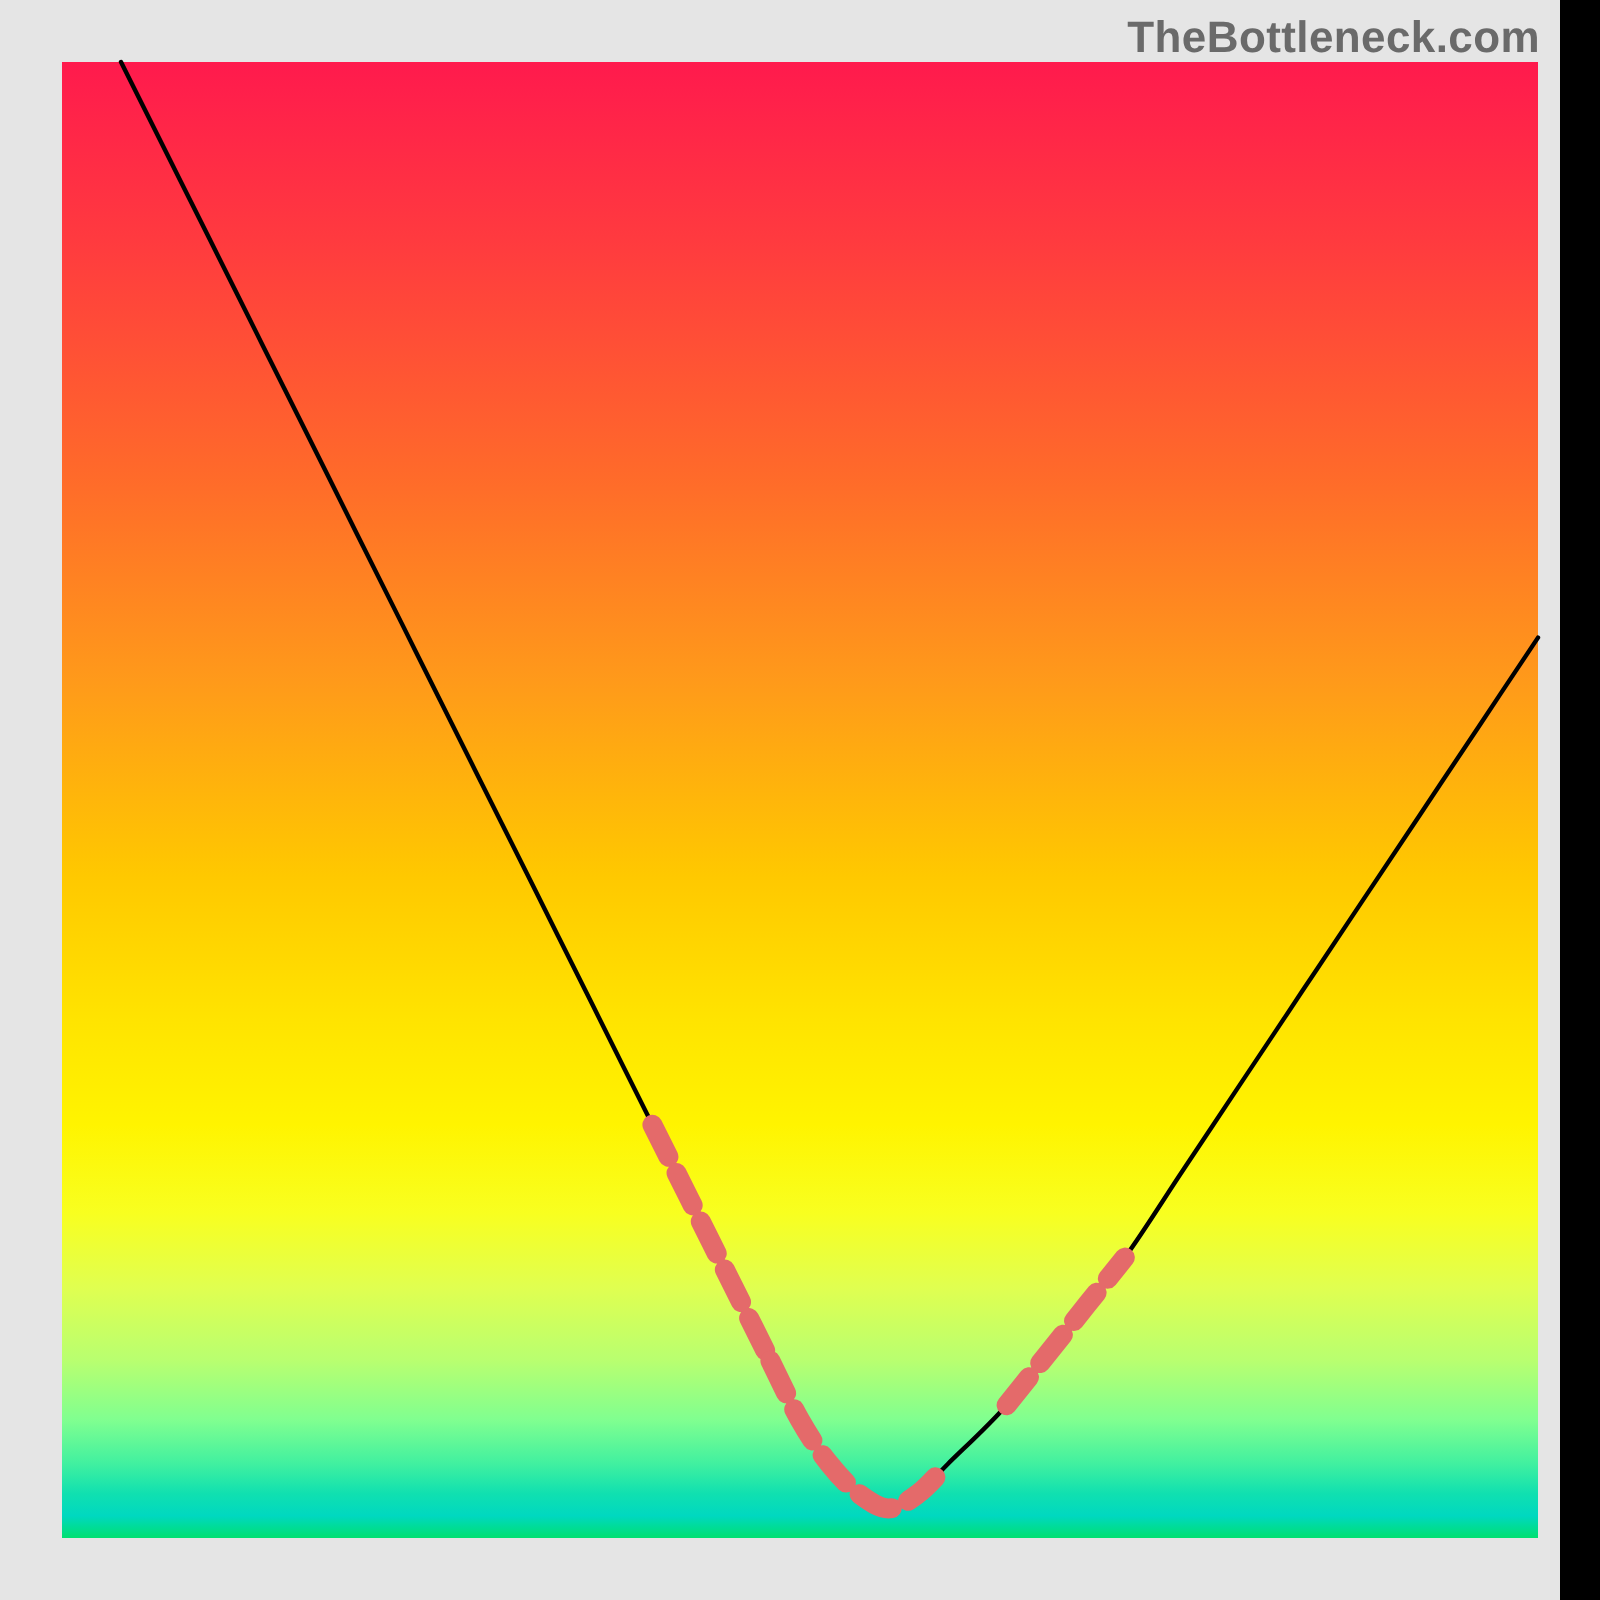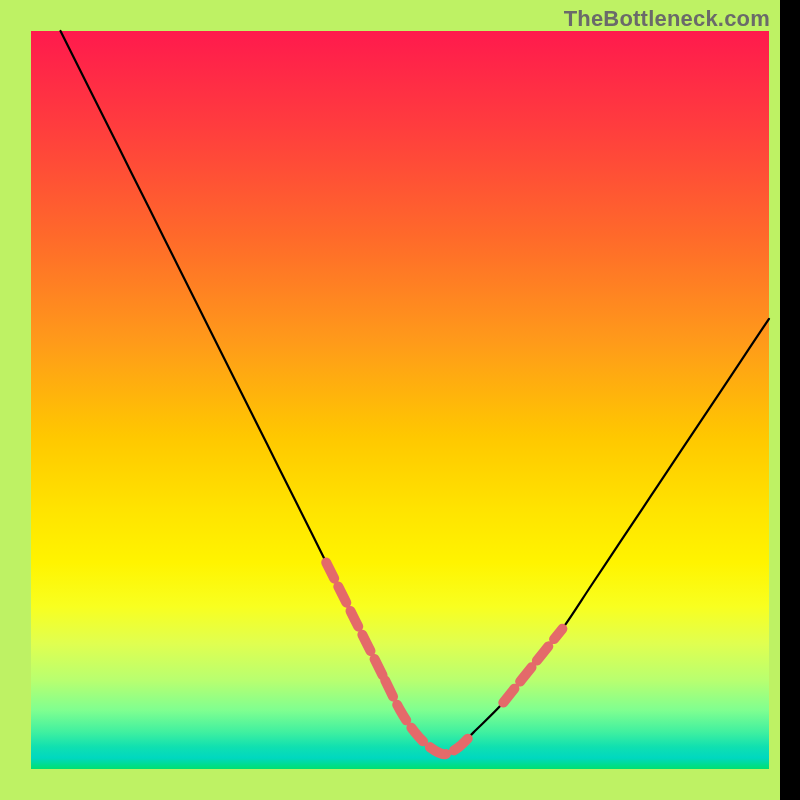--- a/index.html
+++ b/index.html
@@ -1,21 +1,21 @@
 <!DOCTYPE html>
 <html><head>
 <meta charset="utf-8">
 <style>
   * { margin: 0; padding: 0; box-sizing: border-box; }
   html, body { width: 800px; height: 800px; overflow: hidden; background: #000; }
   .frame {
     position: relative;
     width: 780px;
     height: 800px;
-    background: #bef264;
+    background: #e5e5e5;
   }
   .plot-area {
     position: absolute;
     left: 31px;
     top: 31px;
     width: 738px;
     height: 738px;
     background: linear-gradient(to bottom,
       #ff1a4d 0%,
       #ff3a3f 12%,

